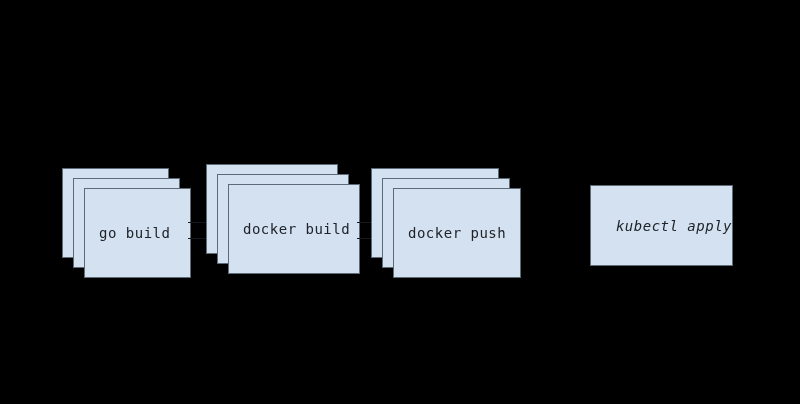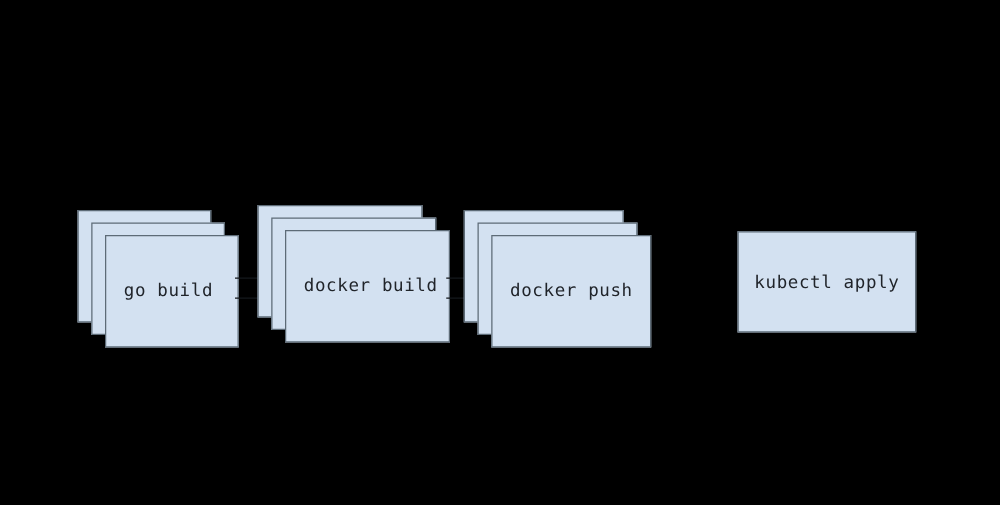--- a/index.html
+++ b/index.html
@@ -53,21 +53,22 @@
   .card.layer2 { left: 22px; top: 20px; }
 
   
   .solo-card {
     position: absolute;
     box-sizing: border-box;
     background: #d3e1f1;
     border: 1px solid #5d6b77;
     display: flex;
     align-items: center;
-    justify-content: center;
+    justify-content: flex-end;
+    font-style: italic;
   }
   .solo-card .card-label {
     white-space: pre;
     font-family: "DejaVu Sans Mono", monospace;
     font-size: 14px;
     color: #20242a;
     letter-spacing: 0.5px;
     line-height: 1;
   }
 

